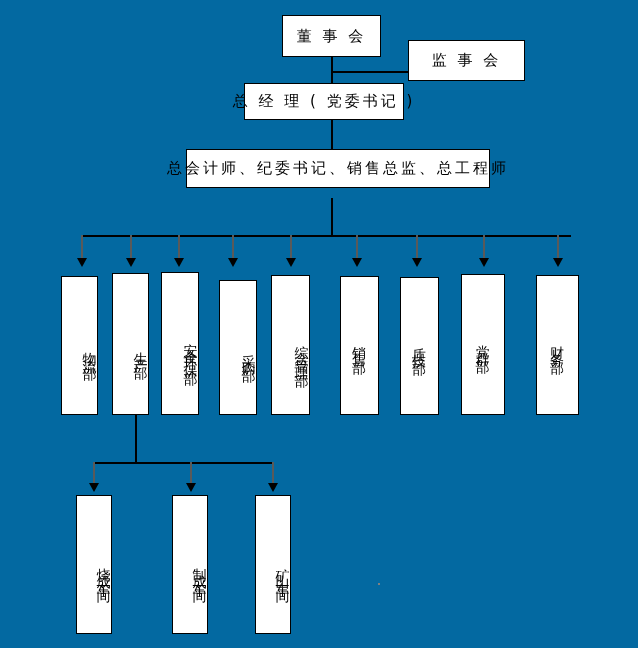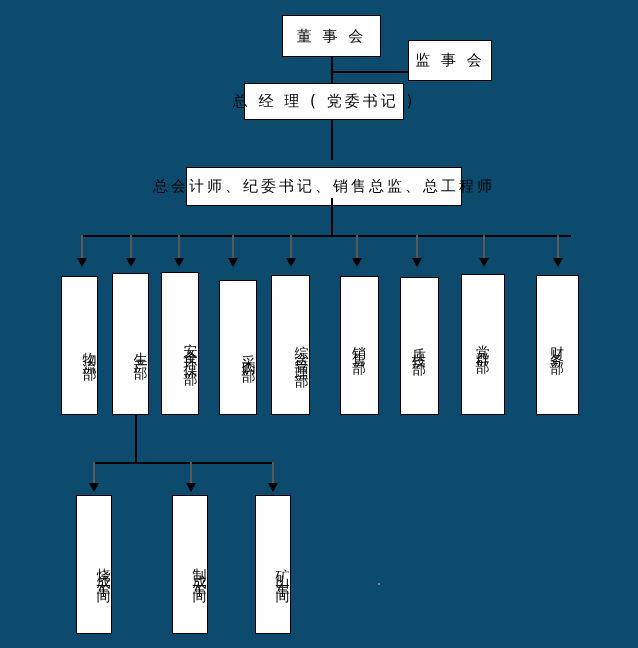--- a/index.html
+++ b/index.html
@@ -9,21 +9,21 @@
     background: #ffffff;
   }
   body {
     font-family: "DejaVu Sans", "Liberation Sans", sans-serif;
     color: #000000;
   }
   #chart-root {
     position: relative;
     width: 638px;
     height: 648px;
-    background: #0c4a6e;
+    background: #0369a1;
     overflow: hidden;
   }
   .box {
     position: absolute;
     box-sizing: border-box;
     border: 1.5px solid #000000;
     background: #ffffff;
     display: flex;
     align-items: center;
     justify-content: center;
@@ -82,35 +82,35 @@
 </style>
 </head>
 <body>
 
 <div id="chart-root">
 
   <div class="box box-h" style="left:282px; top:15px; width:99px; height:42px;">
     <span>董 事 会</span>
   </div>
 
-  <div class="box box-h" style="left:408px; top:40px; width:84px; height:41px;">
+  <div class="box box-h" style="left:408px; top:40px; width:117px; height:41px;">
     <span>监 事 会</span>
   </div>
 
   <div class="line line-v" style="left:331px; top:57px; height:26px;"></div>
 
   <div class="line line-h" style="left:331px; top:71px; width:78px;"></div>
 
   <div class="box box-h" style="left:244px; top:83px; width:160px; height:37px;">
     <span>总 经 理 ( 党委书记 )</span>
   </div>
 
   <div class="line line-v" style="left:331px; top:120px; height:40px;"></div>
 
-  <div class="box box-h" style="left:186px; top:167px; width:276px; height:39px;">
+  <div class="box box-h" style="left:186px; top:149px; width:304px; height:39px;">
     <span>总会计师、纪委书记、销售总监、总工程师</span>
   </div>
 
   <div class="line line-v" style="left:331px; top:198px; height:38px;"></div>
   <div class="line line-h" style="left:81px; top:235px; width:490px;"></div>
 
   <div class="conn" style="left:81px;  top:235px; height:26px;"></div>
   <div class="arrow" style="left:77px;  top:258px;"></div>
 
   <div class="conn" style="left:130px; top:235px; height:26px;"></div>

